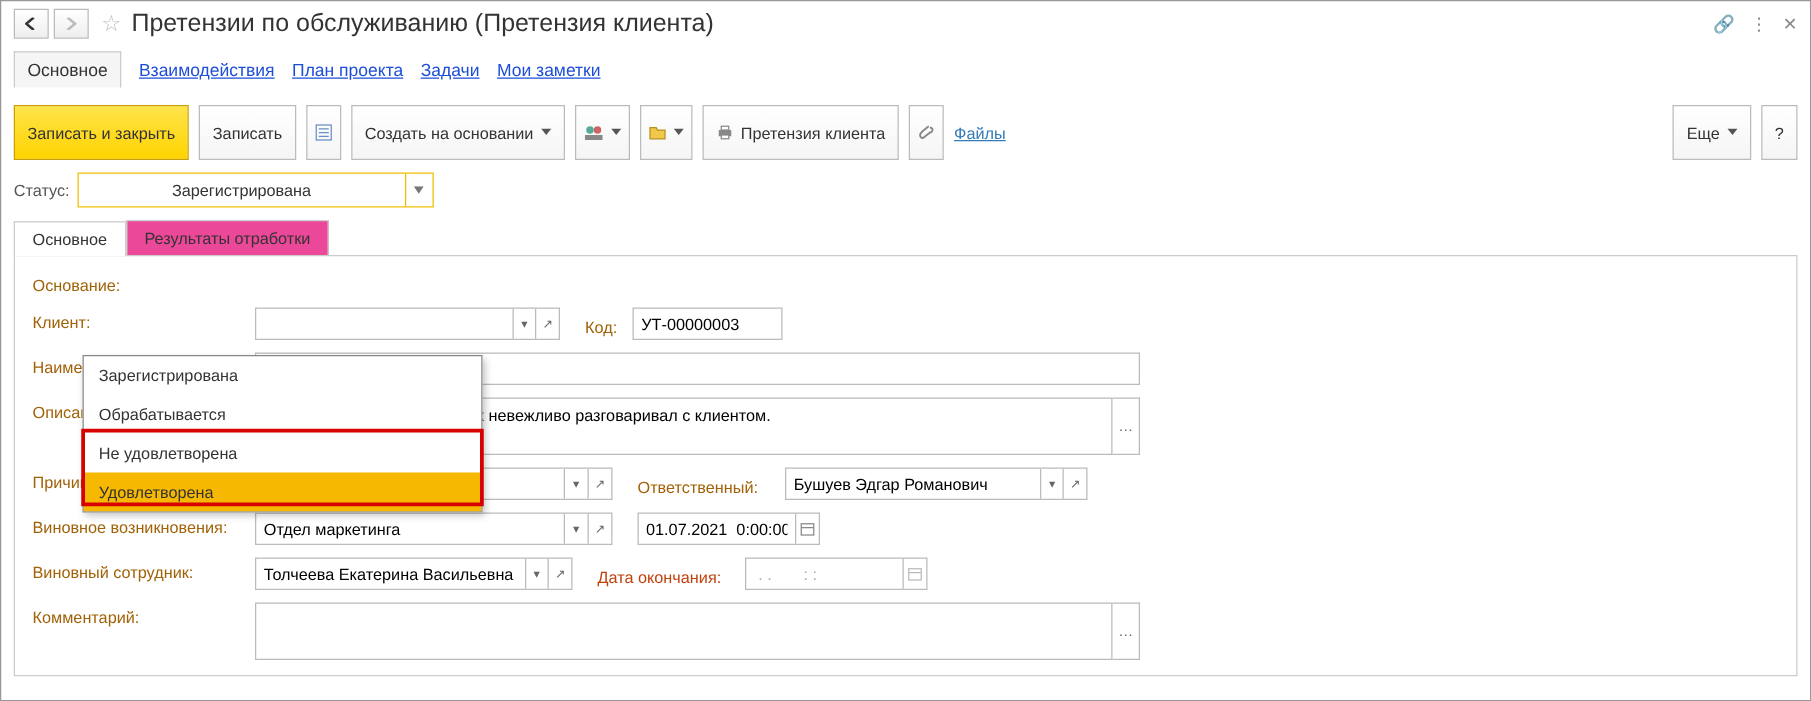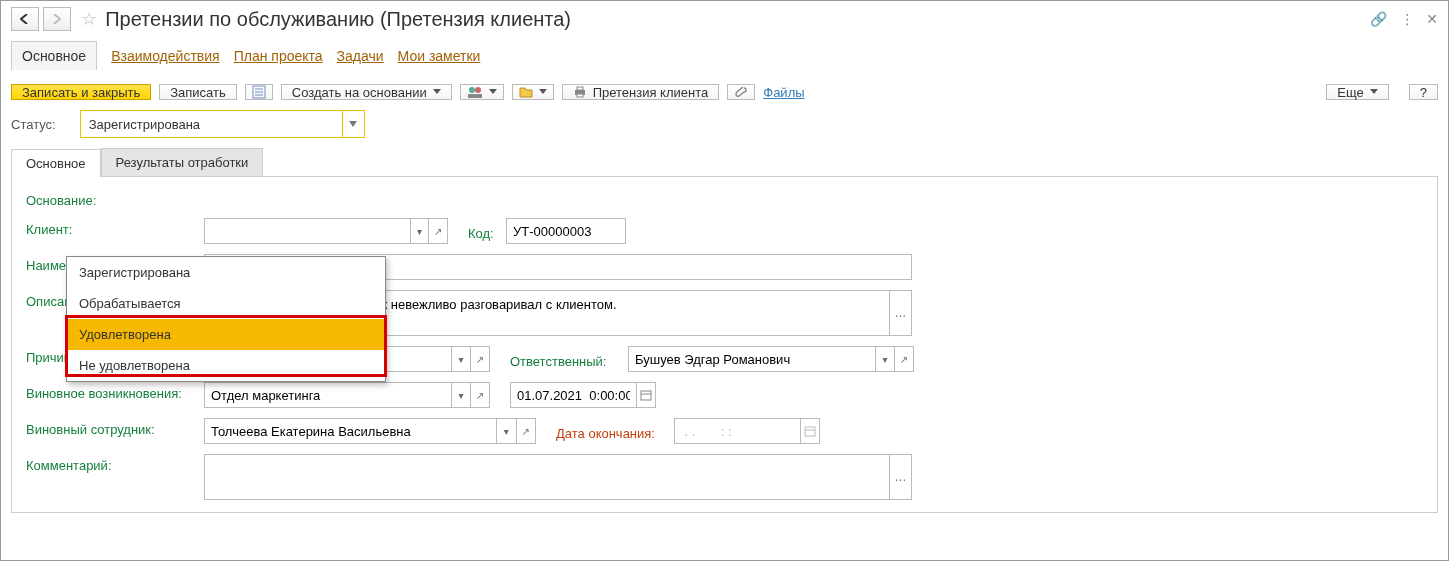--- a/index.html
+++ b/index.html
@@ -7,47 +7,47 @@
   .window { width: 1449px; height: 561px; border: 1px solid #999; display: flex; flex-direction: column; }
   .titlebar { display: flex; align-items: center; padding: 6px 10px 8px 10px; gap: 4px; }
   .nav-btn { width: 28px; height: 24px; border: 1px solid #bbb; background: linear-gradient(#fff,#eee); display: inline-flex; align-items: center; justify-content: center; cursor: pointer; }
   .nav-btn.disabled { color: #bbb; }
   .star { color: #bbb; font-size: 18px; margin: 0 2px 0 6px; }
   .title { font-size: 20px; color: #333; margin-left: 2px; }
   .titlebar-right { margin-left: auto; display: flex; align-items: center; gap: 12px; }
   .titlebar-right .icon { color: #888; cursor: pointer; font-size: 14px; }
 
   .tabsbar { display: flex; align-items: center; gap: 14px; padding: 2px 10px 8px 10px; }
-  .tab { font-size: 14px; color: #a16207; text-decoration: underline; cursor: pointer; }
+  .tab { font-size: 14px; color: #1d4ed8; text-decoration: underline; cursor: pointer; }
   .tab.active { color: #333; text-decoration: none; border: 1px solid #ccc; border-bottom: none; padding: 6px 10px; background: #f5f5f5; }
 
   .toolbar { display: flex; align-items: center; gap: 8px; padding: 6px 10px; }
-  .btn { border: 1px solid #bbb; background: linear-gradient(#fff,#f5f5f5); padding: 4px 10px; height: 16px; display: inline-flex; align-items: center; gap: 6px; cursor: pointer; white-space: nowrap; }
+  .btn { border: 1px solid #bbb; background: linear-gradient(#fff,#f5f5f5); padding: 4px 10px; height: 44px; display: inline-flex; align-items: center; gap: 6px; cursor: pointer; white-space: nowrap; }
   .btn.yellow { background: linear-gradient(#ffe34a,#ffd400); border-color: #c9a200; }
   .btn.iconbtn { padding: 4px 6px; }
   .btn .caret { border: 4px solid transparent; border-top: 5px solid #555; margin-top: 3px; }
   .link { color: #337ab7; text-decoration: underline; cursor: pointer; }
-  .toolbar-right { margin-left: auto; display: flex; gap: 20px; align-items: center; }
+  .toolbar-right { margin-left: auto; display: flex; gap: 8px; align-items: center; }
 
   .body-area { padding: 4px 10px 10px 10px; display: flex; flex-direction: column; gap: 4px; position: relative; }
 
-  .status-row { display: flex; align-items: center; gap: 24px; margin-bottom: 6px; }
+  .status-row { display: flex; align-items: center; gap: 6px; margin-bottom: 6px; text-align: center; }
   .label { color: #555; }
   .status-select { position: relative; width: 285px; height: 28px; border: 1px solid #f0c000; background: #fff; display: flex; align-items: center; }
   .status-select .value { padding: 0 8px; flex: 1; }
   .status-select .dropdown-btn { width: 22px; border-left: 1px solid #f0c000; display: flex; align-items: center; justify-content: center; height: 100%; }
 
   .subtabs { position: relative; }
   .subtab-headers { display: flex; }
-  .subtab { padding: 6px 14px; border: 1px solid #ccc; border-bottom: none; background: #e5e5e5; cursor: pointer; }
+  .subtab { padding: 6px 14px; border: 1px solid #ccc; border-bottom: none; background: #ec4899; cursor: pointer; }
   .subtab.active { background: #fff; position: relative; top: 1px; z-index: 3; }
   .subtab-panel { border: 1px solid #ccc; padding: 12px 14px; display: flex; flex-direction: column; gap: 10px; background: #fff; }
 
   .form-row { display: flex; align-items: flex-start; gap: 10px; }
-  .form-label { width: 168px; color: #15803d; padding-top: 4px; }
+  .form-label { width: 168px; color: #a16207; padding-top: 4px; }
   .form-label.dim { color: #c2410c; }
   .field { height: 26px; border: 1px solid #bbb; background: #fff; display: flex; align-items: center; }
   .field input { border: none; outline: none; padding: 0 6px; width: 100%; height: 100%; font-size: 13px; background: transparent; }
   .field .mini-btn { width: 22px; height: 100%; border-left: 1px solid #bbb; display: flex; align-items: center; justify-content: center; cursor: pointer; font-size: 10px; color: #666; }
   .field.readonly input { color: #aaa; }
   .second-col { display: flex; align-items: center; gap: 8px; margin-left: 10px; }
   .second-col .form-label { width: 130px; }
 
   textarea { border: 1px solid #bbb; resize: none; padding: 6px; font-size: 13px; font-family: Arial; outline: none; }
   .textarea-wrap { display: flex; }
@@ -210,21 +210,21 @@
 
         <div class="form-row">
           <span class="form-label">Причина возникновения:</span>
           <div class="field" style="width:286px">
             <input value="Претензии по обслуживанию" style="">
             <span class="mini-btn">▾</span>
             <span class="mini-btn">↗</span>
           </div>
           <div class="second-col">
             <span class="form-label" style="width:110px">Ответственный:</span>
-            <div class="field" style="width:286px">
+            <div class="field" style="width:242px">
               <input value="Бушуев Эдгар Романович" style="">
               <span class="mini-btn">▾</span>
               <span class="mini-btn">↗</span>
             </div>
           </div>
         </div>
 
         <div class="form-row">
           <span class="form-label">Виновное возникновения:</span>
           <div class="field" style="width:286px">
@@ -240,21 +240,21 @@
                     <rect x="1" y="2" width="10" height="9" fill="none" stroke="#888"></rect>
                     <line x1="1" y1="5" x2="11" y2="5" stroke="#888"></line>
                   </svg>
               </span>
             </div>
           </div>
         </div>
 
         <div class="form-row">
           <span class="form-label">Виновный сотрудник:</span>
-          <div class="field" style="width:332px">
+          <div class="field" style="width:254px">
             <input value="Толчеева Екатерина Васильевна" style="">
             <span class="mini-btn">▾</span>
             <span class="mini-btn">↗</span>
           </div>
           <div class="second-col">
             <span class="form-label dim" style="width:110px">Дата окончания:</span>
             <div class="field readonly" style="width:146px">
               <input value=" . .       : :" style="">
               <span class="mini-btn">
                 <svg width="12" height="12">
@@ -273,20 +273,20 @@
             <span class="mini-btn">…</span>
           </div>
         </div>
 
       </div>
     </div>
 
     <div class="dropdown-list">
       <div class="item">Зарегистрирована</div>
       <div class="item">Обрабатывается</div>
+      <div class="item">Не удовлетворена</div>
       <div class="item selected">Удовлетворена</div>
-      <div class="item">Не удовлетворена</div>
       <div class="highlight-frame"></div>
     </div>
 
   </div>
 
 </div>
 
 </body></html>

